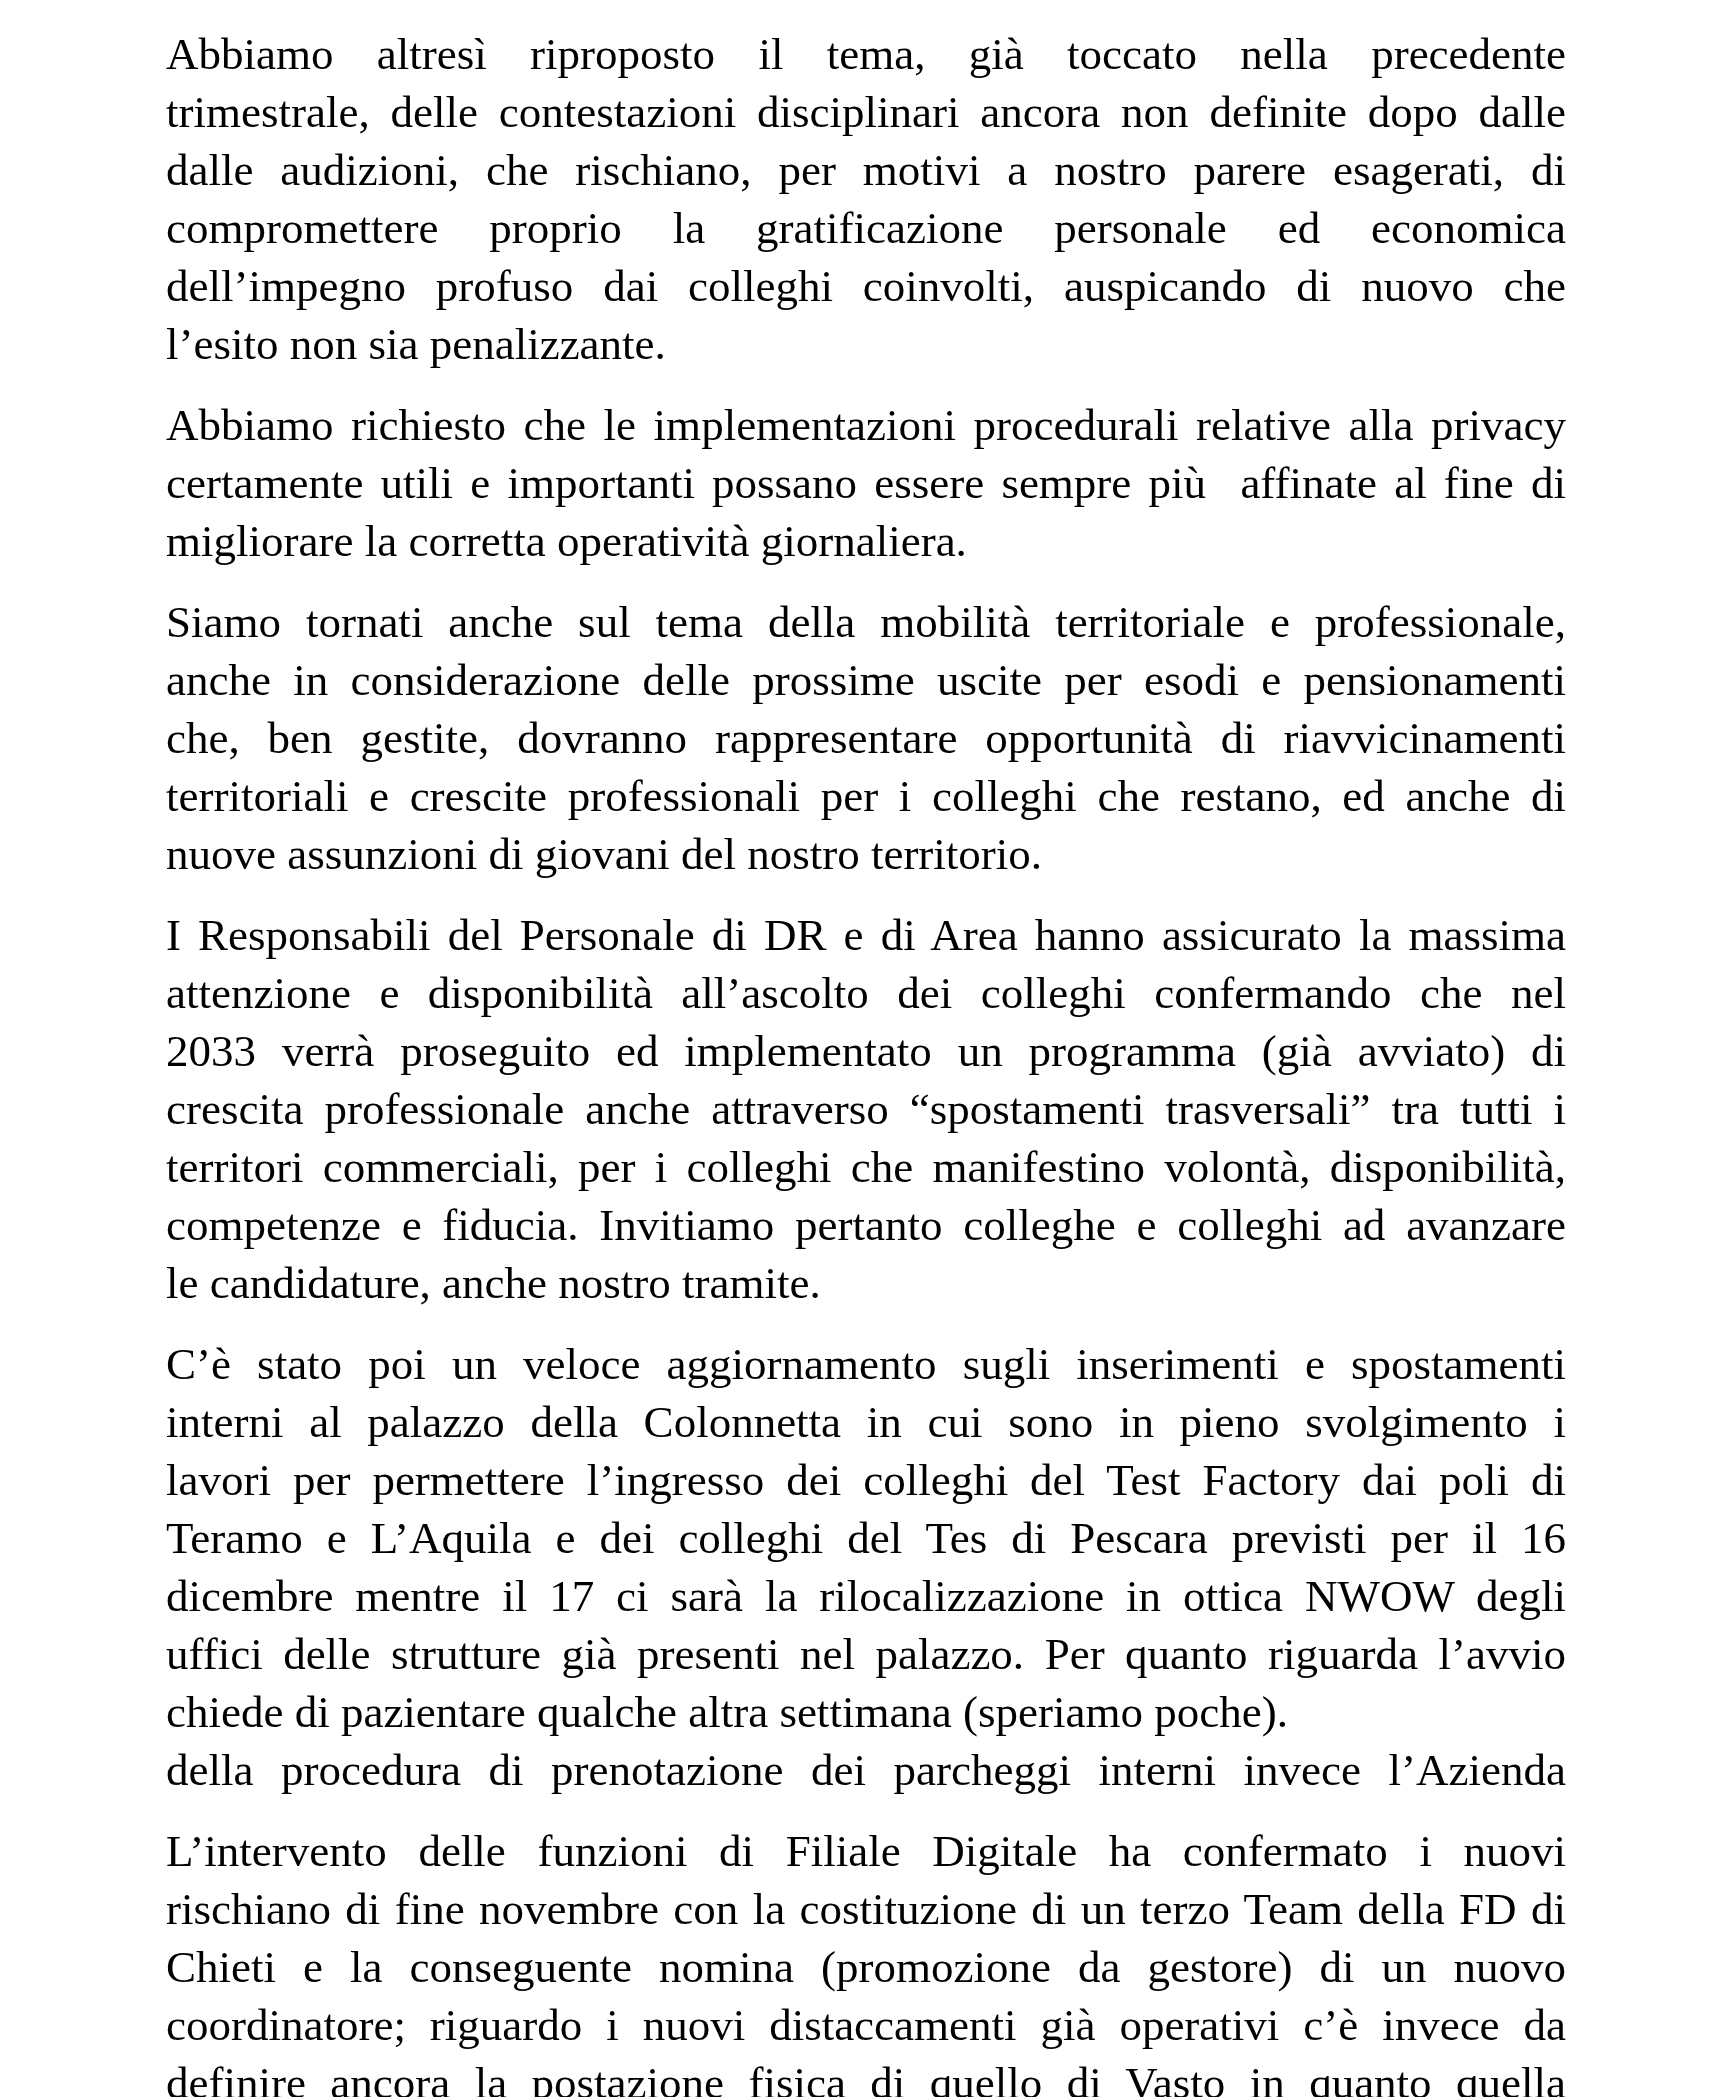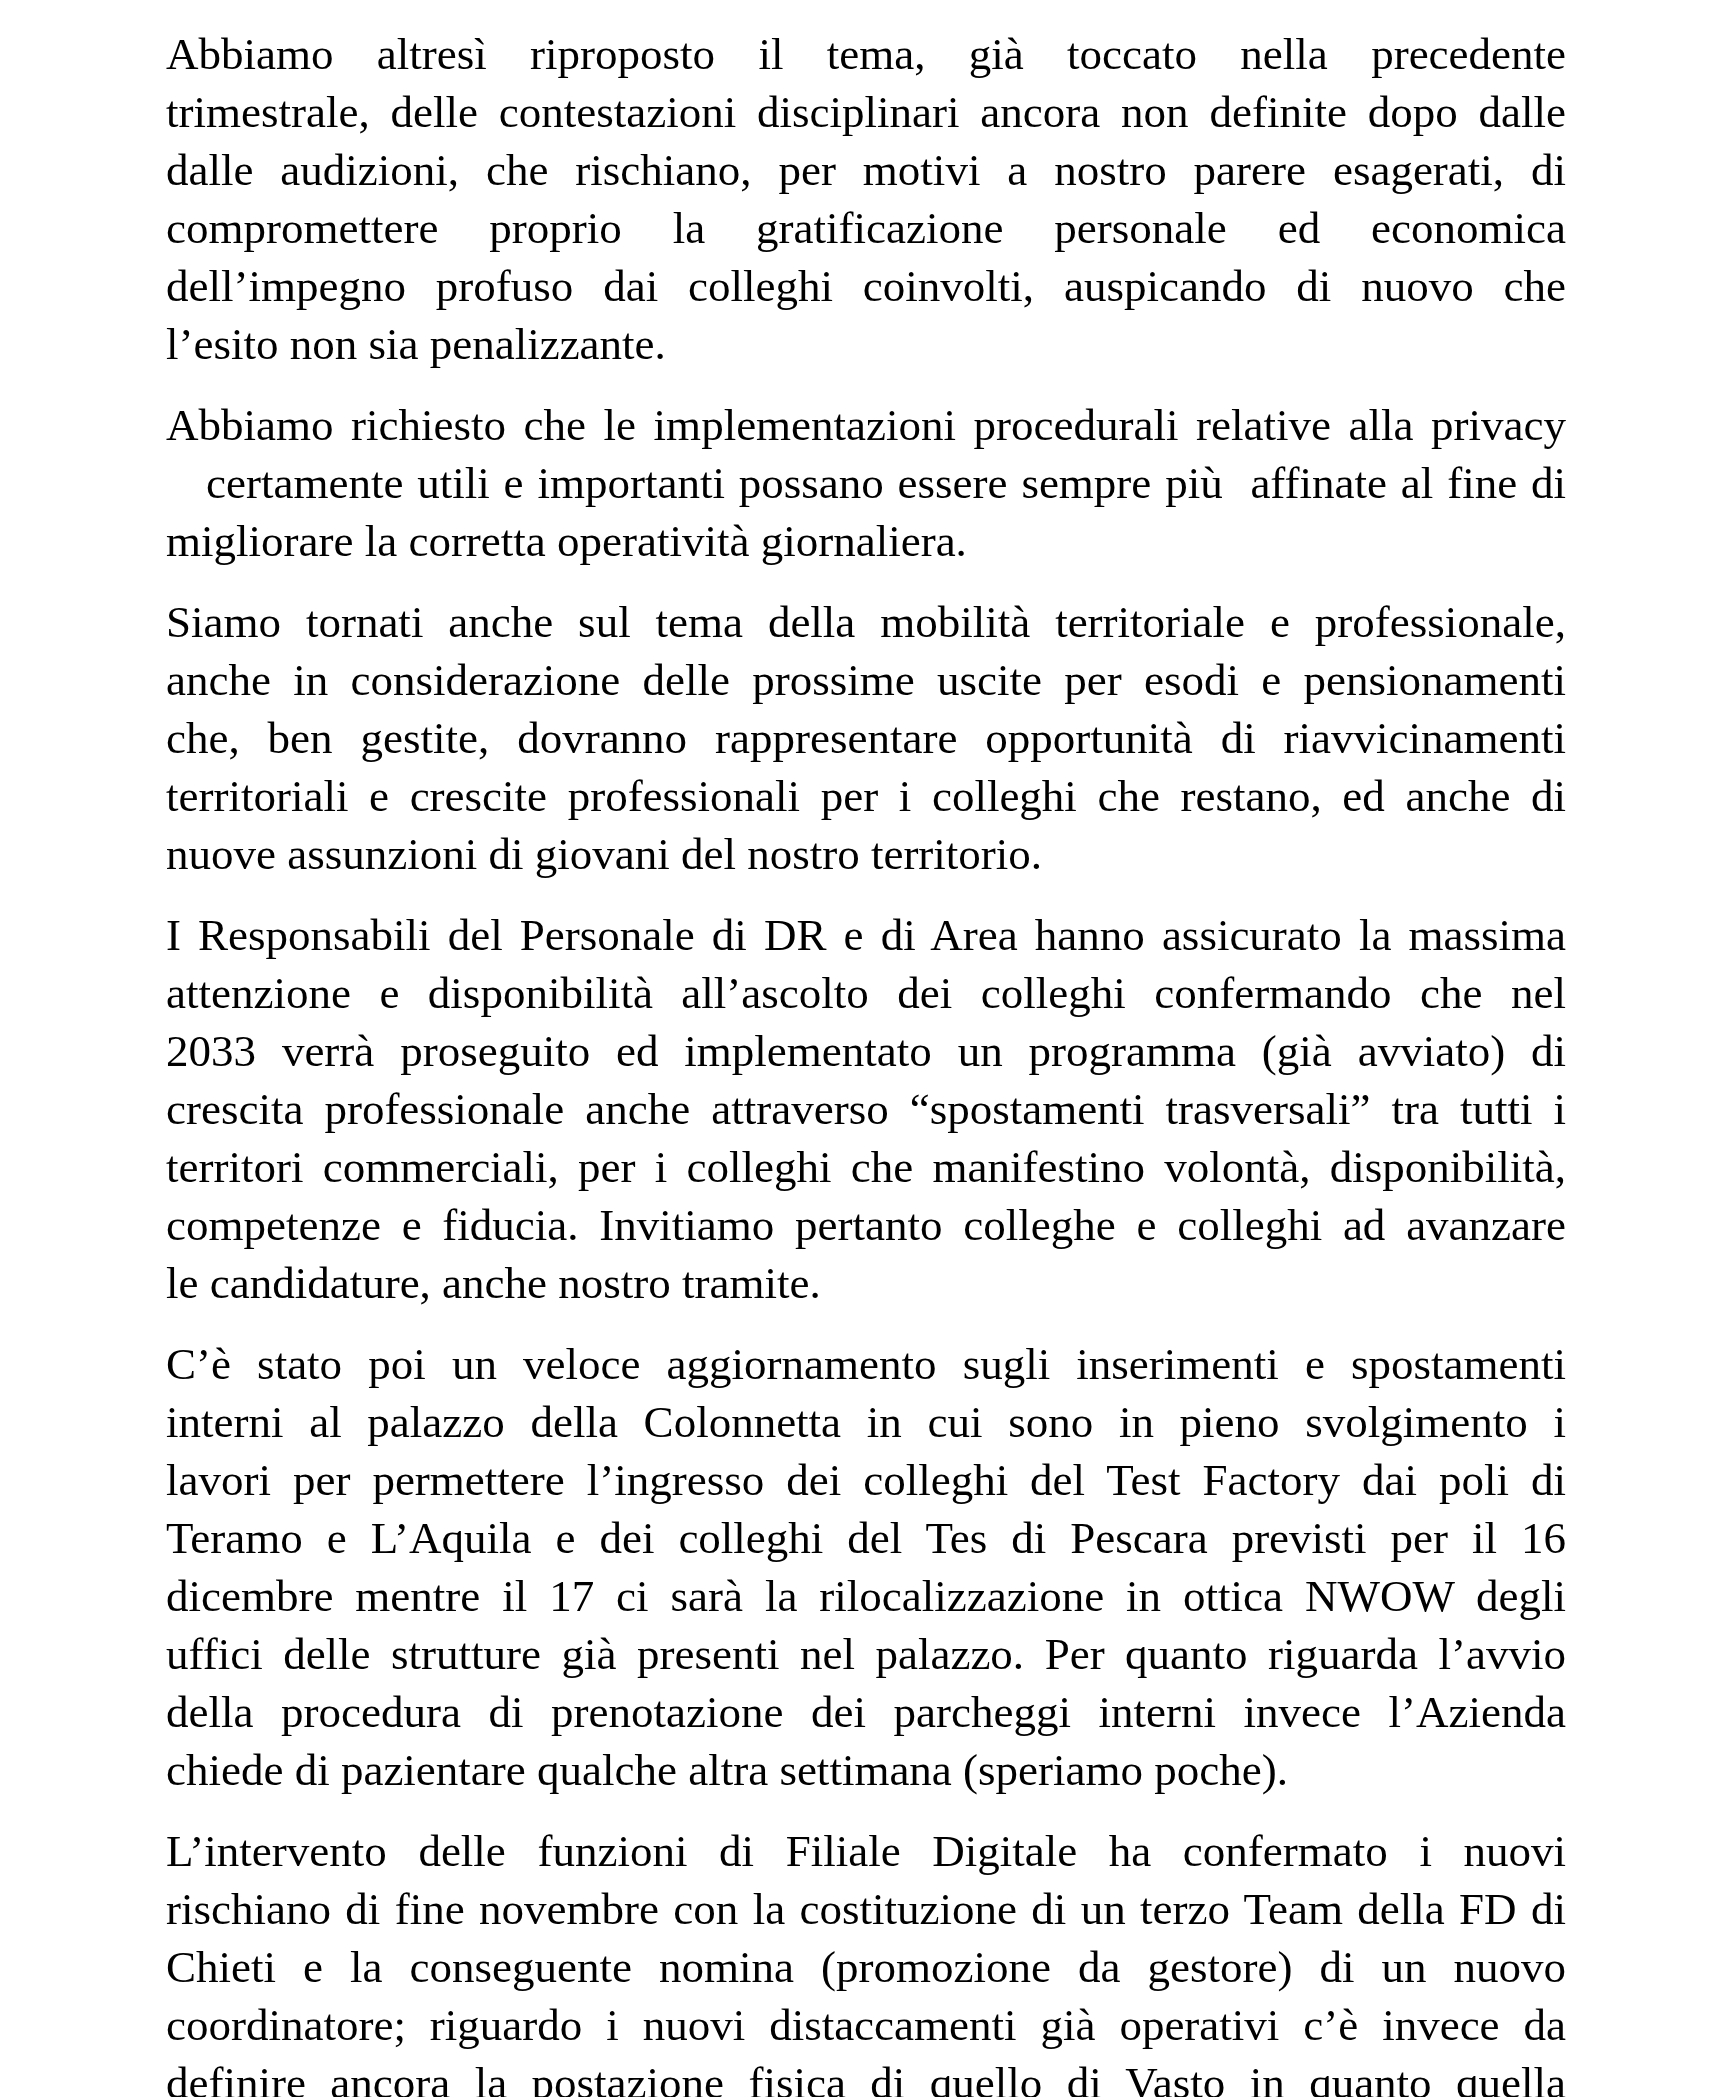--- a/index.html
+++ b/index.html
@@ -57,21 +57,21 @@
       <span class="line">Abbiamo altresì riproposto il tema, già toccato nella precedente</span>
       <span class="line">trimestrale, delle contestazioni disciplinari ancora non definite dopo dalle</span>
       <span class="line">dalle audizioni, che rischiano, per motivi a nostro parere esagerati, di</span>
       <span class="line">compromettere proprio la gratificazione personale ed economica</span>
       <span class="line">dell’impegno profuso dai colleghi coinvolti, auspicando di nuovo che</span>
       <span class="line last">l’esito non sia penalizzante.</span>
     </p>
 
     <p class="para">
       <span class="line">Abbiamo richiesto che le implementazioni procedurali relative alla privacy</span>
-      <span class="line" style="white-space: pre-wrap; margin-left: 40px;">certamente utili e importanti possano essere sempre più  affinate al fine di</span>
+      <span class="line" style="white-space: pre-wrap;">certamente utili e importanti possano essere sempre più  affinate al fine di</span>
       <span class="line last">migliorare la corretta operatività giornaliera.</span>
     </p>
 
     <p class="para">
       <span class="line">Siamo tornati anche sul tema della mobilità territoriale e professionale,</span>
       <span class="line">anche in considerazione delle prossime uscite per esodi e pensionamenti</span>
       <span class="line">che, ben gestite, dovranno rappresentare opportunità di riavvicinamenti</span>
       <span class="line">territoriali e crescite professionali per i colleghi che restano, ed anche di</span>
       <span class="line last">nuove assunzioni di giovani del nostro territorio.</span>
     </p>
@@ -86,22 +86,22 @@
       <span class="line last">le candidature, anche nostro tramite.</span>
     </p>
 
     <p class="para">
       <span class="line">C’è stato poi un veloce aggiornamento sugli inserimenti e spostamenti</span>
       <span class="line">interni al palazzo della Colonnetta in cui sono in pieno svolgimento i</span>
       <span class="line">lavori per permettere l’ingresso dei colleghi del Test Factory dai poli di</span>
       <span class="line">Teramo e L’Aquila e dei colleghi del Tes di Pescara previsti per il 16</span>
       <span class="line">dicembre mentre il 17 ci sarà la rilocalizzazione in ottica NWOW degli</span>
       <span class="line">uffici delle strutture già presenti nel palazzo. Per quanto riguarda l’avvio</span>
+      <span class="line last">chiede di pazientare qualche altra settimana (speriamo poche).</span>
       <span class="line">della procedura di prenotazione dei parcheggi interni invece l’Azienda</span>
-      <span class="line last">chiede di pazientare qualche altra settimana (speriamo poche).</span>
     </p>
 
     <p class="para">
       <span class="line">L’intervento delle funzioni di Filiale Digitale ha confermato i nuovi</span>
       <span class="line">rischiano di fine novembre con la costituzione di un terzo Team della FD di</span>
       <span class="line">Chieti e la conseguente nomina (promozione da gestore) di un nuovo</span>
       <span class="line">coordinatore; riguardo i nuovi distaccamenti già operativi c’è invece da</span>
       <span class="line">definire ancora la postazione fisica di quello di Vasto in quanto quella</span>
     </p>
 

